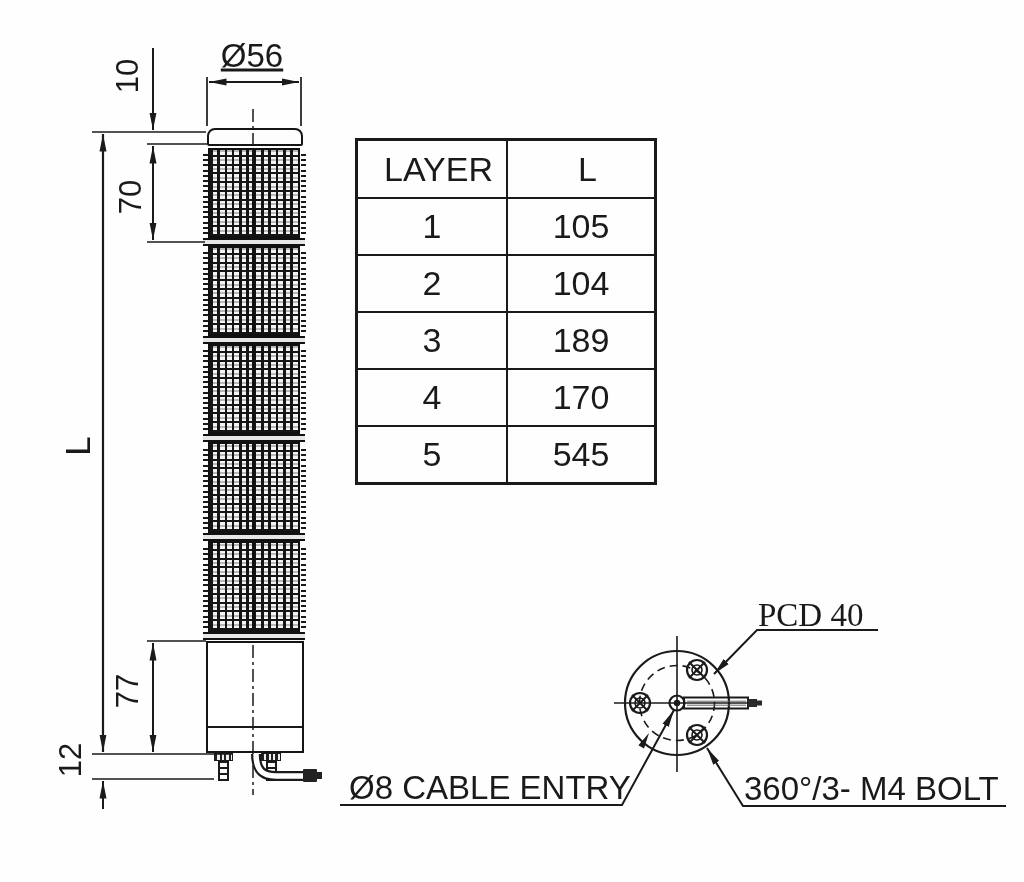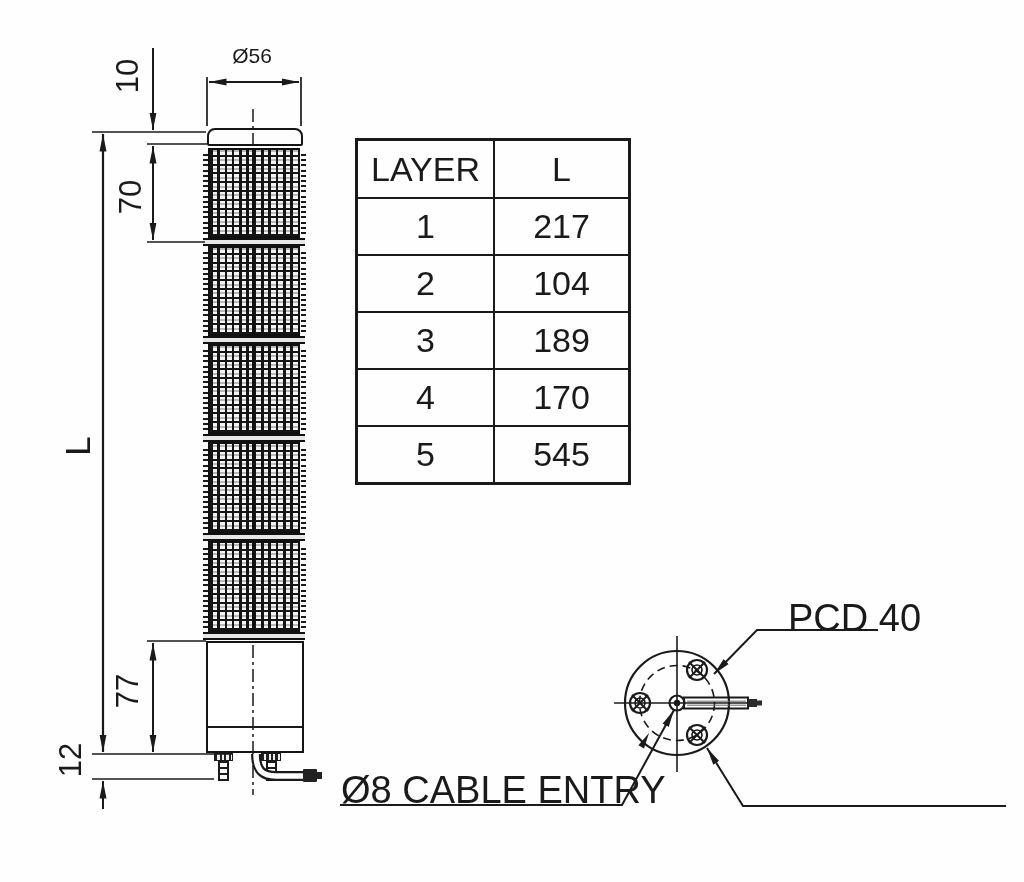--- a/index.html
+++ b/index.html
@@ -34,21 +34,21 @@
   .shaft{position:absolute;width:11px;height:20px;box-sizing:border-box;border:2px solid #1a1a1a;
        background:
          repeating-linear-gradient(0deg, rgba(0,0,0,0) 0 4px, #1a1a1a 4px 6px),
          #fafafa;}
 
   
   #dim-table{position:absolute;left:355px;top:138px;border-collapse:collapse;
        font-size:34px;color:#1a1a1a;}
   #dim-table td,#dim-table th{border:2.4px solid #1a1a1a;text-align:center;vertical-align:middle;
        font-weight:400;padding:0;}
-  #dim-table th{height:56px;}
+  #dim-table th{height:56px;padding-left:13px;}
   #dim-table td{height:55px;}
   .col-layer{width:135px;}
   .col-l{width:133px;}
   #dim-table{border:3px solid #1a1a1a;}
 
   svg{position:absolute;left:0;top:0;pointer-events:none;}
   svg .ln{stroke:#1a1a1a;fill:none;}
 </style>
 </head>
 <body>
@@ -91,21 +91,21 @@
   <table id="dim-table">
     <thead>
       <tr>
         <th class="col-layer">LAYER</th>
         <th class="col-l">L</th>
       </tr>
     </thead>
     <tbody>
         <tr>
           <td class="col-layer">1</td>
-          <td class="col-l">217</td>
+          <td class="col-l">105</td>
         </tr>
         <tr>
           <td class="col-layer">2</td>
           <td class="col-l">104</td>
         </tr>
         <tr>
           <td class="col-layer">3</td>
           <td class="col-l">189</td>
         </tr>
         <tr>
@@ -197,22 +197,23 @@
       <g>
         <rect class="ln" x="684" y="697.5" width="64" height="11" stroke-width="2" fill="#ffffff"></rect>
         <line x1="687" y1="701.2" x2="746" y2="701.2" stroke="#666" stroke-width="1"></line>
         <line x1="687" y1="705.2" x2="746" y2="705.2" stroke="#666" stroke-width="1"></line>
         <rect x="748" y="699" width="9" height="8" fill="#2a2a2a"></rect>
         <rect x="757" y="700.5" width="5" height="5" fill="#2a2a2a"></rect>
       </g>
     </g>
   </svg>
 
-  <div class="lbl ctr" style="left:252px;top:55px;font-size:21px;">Ø56</div>
+  <div class="lbl ctr" style="left:252px;top:55px;font-size:33px;text-decoration:underline;">Ø56</div>
   <div class="lbl rot" style="left:127px;top:76px;font-size:31px;">10</div>
   <div class="lbl rot" style="left:130px;top:197px;font-size:31px;">70</div>
   <div class="lbl rot" style="left:77px;top:446px;font-size:35px;">L</div>
   <div class="lbl rot" style="left:127px;top:691px;font-size:31px;">77</div>
   <div class="lbl rot" style="left:70px;top:760px;font-size:31px;">12</div>
-  <div class="lbl" style="left:788px;top:599px;font-size:38px;">PCD 40</div>
-  <div class="lbl" style="left:341px;top:771px;font-size:38px;">Ø8 CABLE ENTRY</div>
+  <div class="lbl" style="left:758px;top:599px;font-size:33px;font-family:Liberation Serif, serif;">PCD 40</div>
+  <div class="lbl" style="left:349px;top:771px;font-size:33px;">Ø8 CABLE ENTRY</div>
+  <div class="lbl" style="left:744px;top:772px;font-size:33px;">360°/3- M4 BOLT</div>
 
 </div>
 
 </body></html>

